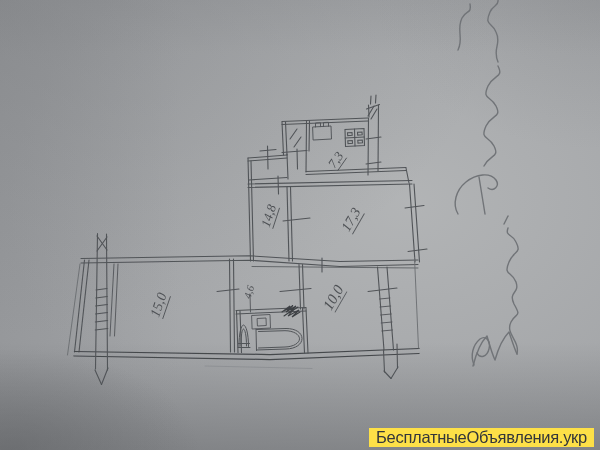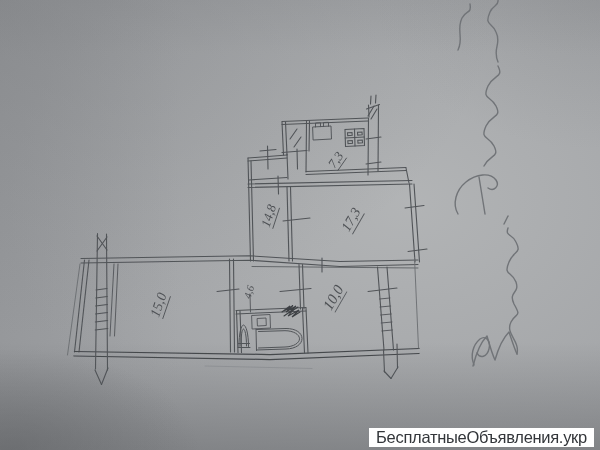--- a/index.html
+++ b/index.html
@@ -9,21 +9,21 @@
     radial-gradient(240px 130px at 2% 100%, rgba(90,92,95,.5), rgba(90,92,95,0) 78%),
     radial-gradient(620px 420px at 0% 0%, rgba(116,118,121,.36), rgba(116,118,121,0) 80%),
     linear-gradient(to right, rgba(118,120,123,.24), rgba(118,120,123,0) 30%),
     linear-gradient(to bottom, rgba(124,126,129,.18), rgba(124,126,129,0) 12%),
     radial-gradient(300px 200px at 100% 0%, rgba(120,122,125,.22), rgba(120,122,125,0) 75%),
     linear-gradient(to bottom, rgba(130,132,135,0) 76%, rgba(102,104,107,.52) 100%),
     radial-gradient(400px 300px at 68% 45%, rgba(184,186,187,.75), rgba(184,186,187,0) 100%),
     #a0a2a5;}
 .wm{
   position:absolute;left:369px;top:428px;width:225px;height:19px;
-  background:#ffffff;color:#33363a;font-size:16.5px;line-height:19px;
+  background:#fde047;color:#33363a;font-size:16.5px;line-height:19px;
   text-align:center;letter-spacing:-0.3px;white-space:nowrap;
 }
 svg{position:absolute;left:0;top:0}
 </style>
 </head>
 <body>
 <svg width="600" height="450" viewBox="0 0 600 450">
 <defs>
   <filter id="soft" x="-5%" y="-5%" width="110%" height="110%">
     <feGaussianBlur stdDeviation="0.6"></feGaussianBlur>

